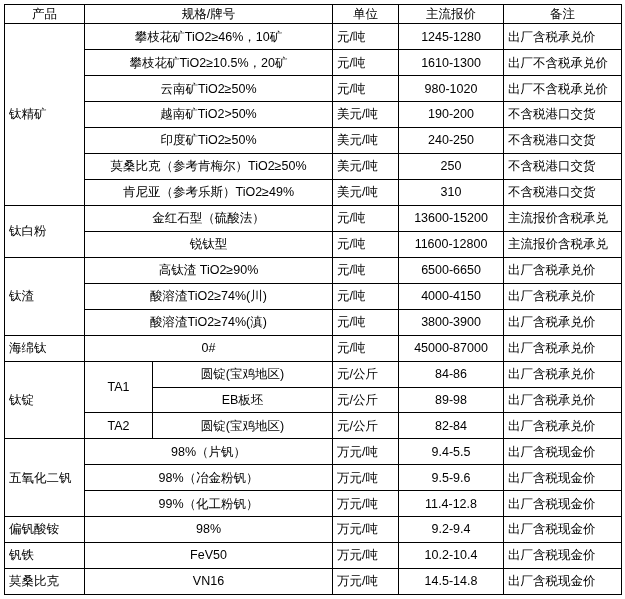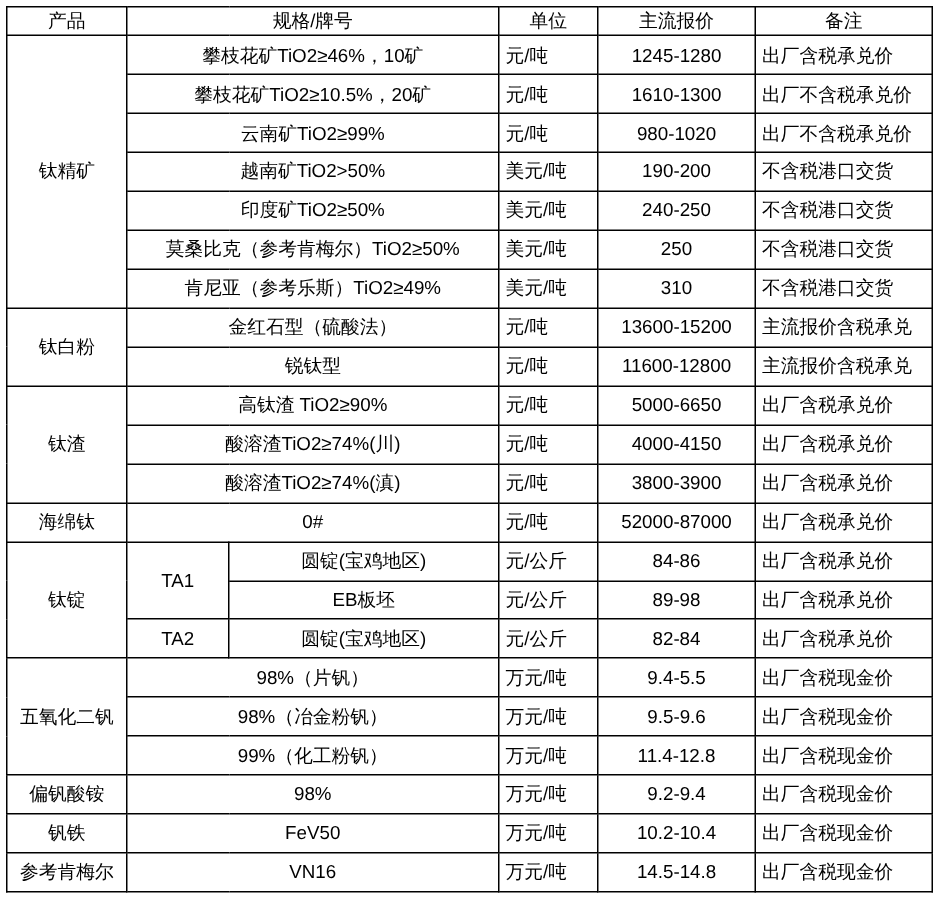--- a/index.html
+++ b/index.html
@@ -38,21 +38,21 @@
     white-space: nowrap;
   }
   .hdr {
     text-align: center;
     font-weight: bold;
     font-size: 13px;
   }
   .ctr { }
   .lft { text-align: center; }
   .cat {
-    text-align: center;
+    text-align: left;
     font-weight: bold;
     font-size: 13px;
   }
   
   col.c-prod  { width: 80px; }
   col.c-spec1 { width: 68px; }
   col.c-spec2 { width: 180px; }
   col.c-unit  { width: 66px; }
   col.c-price { width: 105px; }
   col.c-note  { width: 118px; }
@@ -87,21 +87,21 @@
           <td class="lft">1245-1280</td>
           <td class="ctr">出厂含税承兑价</td>
         </tr>
         <tr>
           <td class="lft" colspan="2">攀枝花矿TiO2≥10.5%，20矿</td>
           <td class="ctr">元/吨</td>
           <td class="lft">1610-1300</td>
           <td class="ctr">出厂不含税承兑价</td>
         </tr>
         <tr>
-          <td class="lft" colspan="2">云南矿TiO2≥99%</td>
+          <td class="lft" colspan="2">云南矿TiO2≥50%</td>
           <td class="ctr">元/吨</td>
           <td class="lft">980-1020</td>
           <td class="ctr">出厂不含税承兑价</td>
         </tr>
         <tr>
           <td class="lft" colspan="2">越南矿TiO2&gt;50%</td>
           <td class="ctr">美元/吨</td>
           <td class="lft">190-200</td>
           <td class="ctr">不含税港口交货</td>
         </tr>
@@ -133,40 +133,40 @@
         <tr>
           <td class="lft" colspan="2">锐钛型</td>
           <td class="ctr">元/吨</td>
           <td class="lft">11600-12800</td>
           <td class="ctr">主流报价含税承兑</td>
         </tr>
         <tr>
           <td class="cat" rowspan="3">钛渣</td>
           <td class="lft" colspan="2">高钛渣  TiO2≥90%</td>
           <td class="ctr">元/吨</td>
-          <td class="lft">5000-6650</td>
+          <td class="lft">6500-6650</td>
           <td class="ctr">出厂含税承兑价</td>
         </tr>
         <tr>
           <td class="lft" colspan="2">酸溶渣TiO2≥74%(川)</td>
           <td class="ctr">元/吨</td>
           <td class="lft">4000-4150</td>
           <td class="ctr">出厂含税承兑价</td>
         </tr>
         <tr>
           <td class="lft" colspan="2">酸溶渣TiO2≥74%(滇)</td>
           <td class="ctr">元/吨</td>
           <td class="lft">3800-3900</td>
           <td class="ctr">出厂含税承兑价</td>
         </tr>
         <tr>
           <td class="cat" rowspan="1">海绵钛</td>
           <td class="lft" colspan="2">0#</td>
           <td class="ctr">元/吨</td>
-          <td class="lft">52000-87000</td>
+          <td class="lft">45000-87000</td>
           <td class="ctr">出厂含税承兑价</td>
         </tr>
         <tr>
           <td class="cat" rowspan="3">钛锭</td>
           <td class="lft" rowspan="2">TA1</td>
           <td class="lft">圆锭(宝鸡地区)</td>
           <td class="ctr">元/公斤</td>
           <td class="lft">84-86</td>
           <td class="ctr">出厂含税承兑价</td>
         </tr>
@@ -210,21 +210,21 @@
           <td class="ctr">出厂含税现金价</td>
         </tr>
         <tr>
           <td class="cat" rowspan="1">钒铁</td>
           <td class="lft" colspan="2">FeV50</td>
           <td class="ctr">万元/吨</td>
           <td class="lft">10.2-10.4</td>
           <td class="ctr">出厂含税现金价</td>
         </tr>
         <tr>
-          <td class="cat" rowspan="1">参考肯梅尔</td>
+          <td class="cat" rowspan="1">莫桑比克</td>
           <td class="lft" colspan="2">VN16</td>
           <td class="ctr">万元/吨</td>
           <td class="lft">14.5-14.8</td>
           <td class="ctr">出厂含税现金价</td>
         </tr>
       </tbody>
   </table>
 </div>
 
 </body></html>

